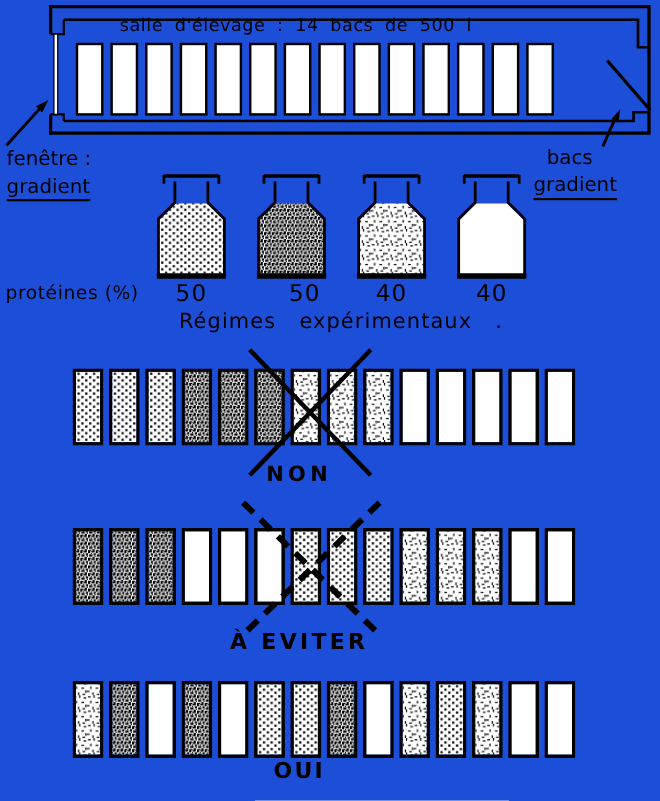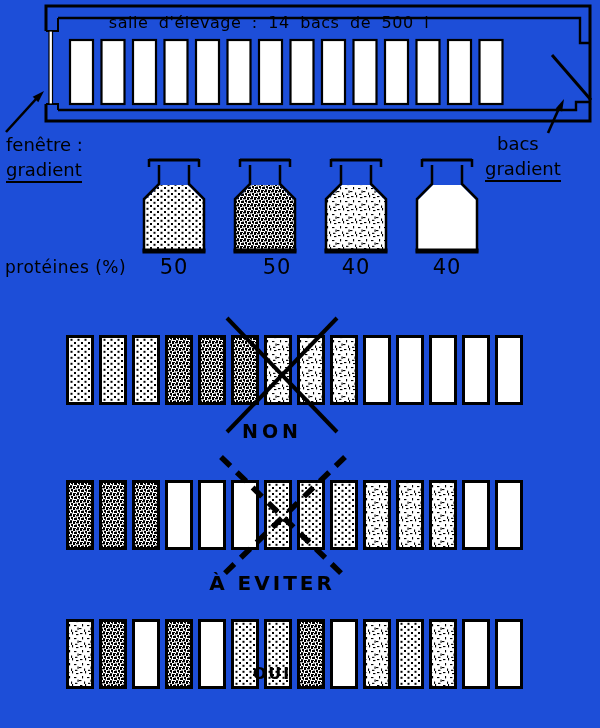--- a/index.html
+++ b/index.html
@@ -16,21 +16,21 @@
   .door-label .l1{margin-left:12px;}
   .protein-axis{left:5px;top:257px;font-size:17px;letter-spacing:.5px;}
   .pnum{top:255px;width:64px;text-align:center;font-size:21px;letter-spacing:1px;}
   .caption{left:100px;top:281px;width:420px;text-align:center;font-size:19px;
            letter-spacing:1px;word-spacing:14px;white-space:nowrap;}
   .tank-row{position:absolute;left:66px;display:flex;gap:5px;}
   .tank{display:block;}
   .row-label{width:200px;text-align:center;font-weight:bold;white-space:nowrap;}
   .lbl-non{left:172px;top:420px;font-size:19px;letter-spacing:4px;}
   .lbl-eviter{left:172px;top:571px;font-size:20px;letter-spacing:3px;}
-  .lbl-oui{left:172px;top:664px;font-size:16px;letter-spacing:2px;}
+  .lbl-oui{left:172px;top:688px;font-size:20px;letter-spacing:2px;}
   svg{display:block;}
 </style>
 </head>
 <body>
 
 <div class="canvas">
 
   <svg width="0" height="0" style="position:absolute" aria-hidden="true">
     <defs>
       <pattern id="pat-dots" width="7" height="6" patternUnits="userSpaceOnUse">
@@ -145,20 +145,21 @@
           <line x1="57" y1="3" x2="57" y2="11" stroke="#000" stroke-width="2.5"></line>
         </g>
       </g>
   </svg>
 
   <div class="abs protein-axis">protéines (%)</div>
   <div class="abs pnum" style="left:142px">50</div>
   <div class="abs pnum" style="left:245px">50</div>
   <div class="abs pnum" style="left:324px">40</div>
   <div class="abs pnum" style="left:415px">40</div>
+  <div class="abs caption">Régimes expérimentaux .</div>
 
   <div class="tank-row" style="top:335px">
       <svg width="28" height="70" viewBox="0 0 28 70" class="tank">
         <rect x="3" y="3" width="22" height="64" fill="url(#pat-dots)"></rect>
         <rect x="1.5" y="1.5" width="25" height="67" fill="none" stroke="#000" stroke-width="3"></rect>
       </svg>
       <svg width="28" height="70" viewBox="0 0 28 70" class="tank">
         <rect x="3" y="3" width="22" height="64" fill="url(#pat-dots)"></rect>
         <rect x="1.5" y="1.5" width="25" height="67" fill="none" stroke="#000" stroke-width="3"></rect>
       </svg>

